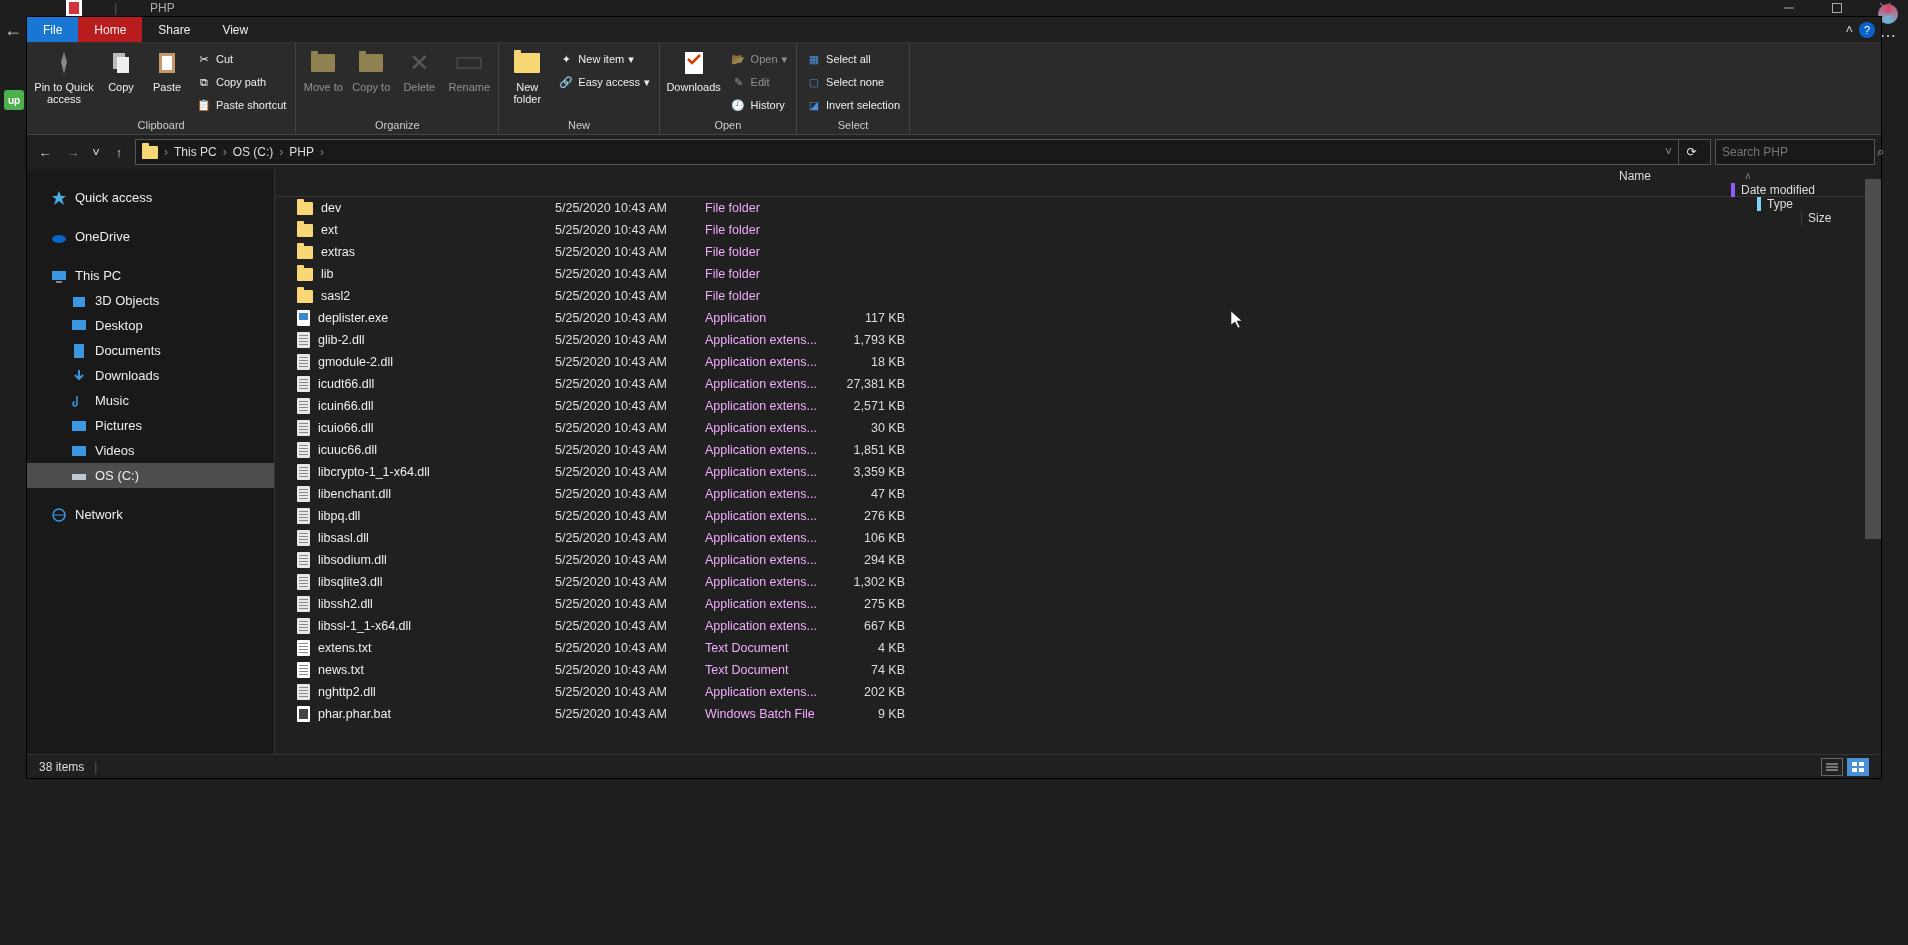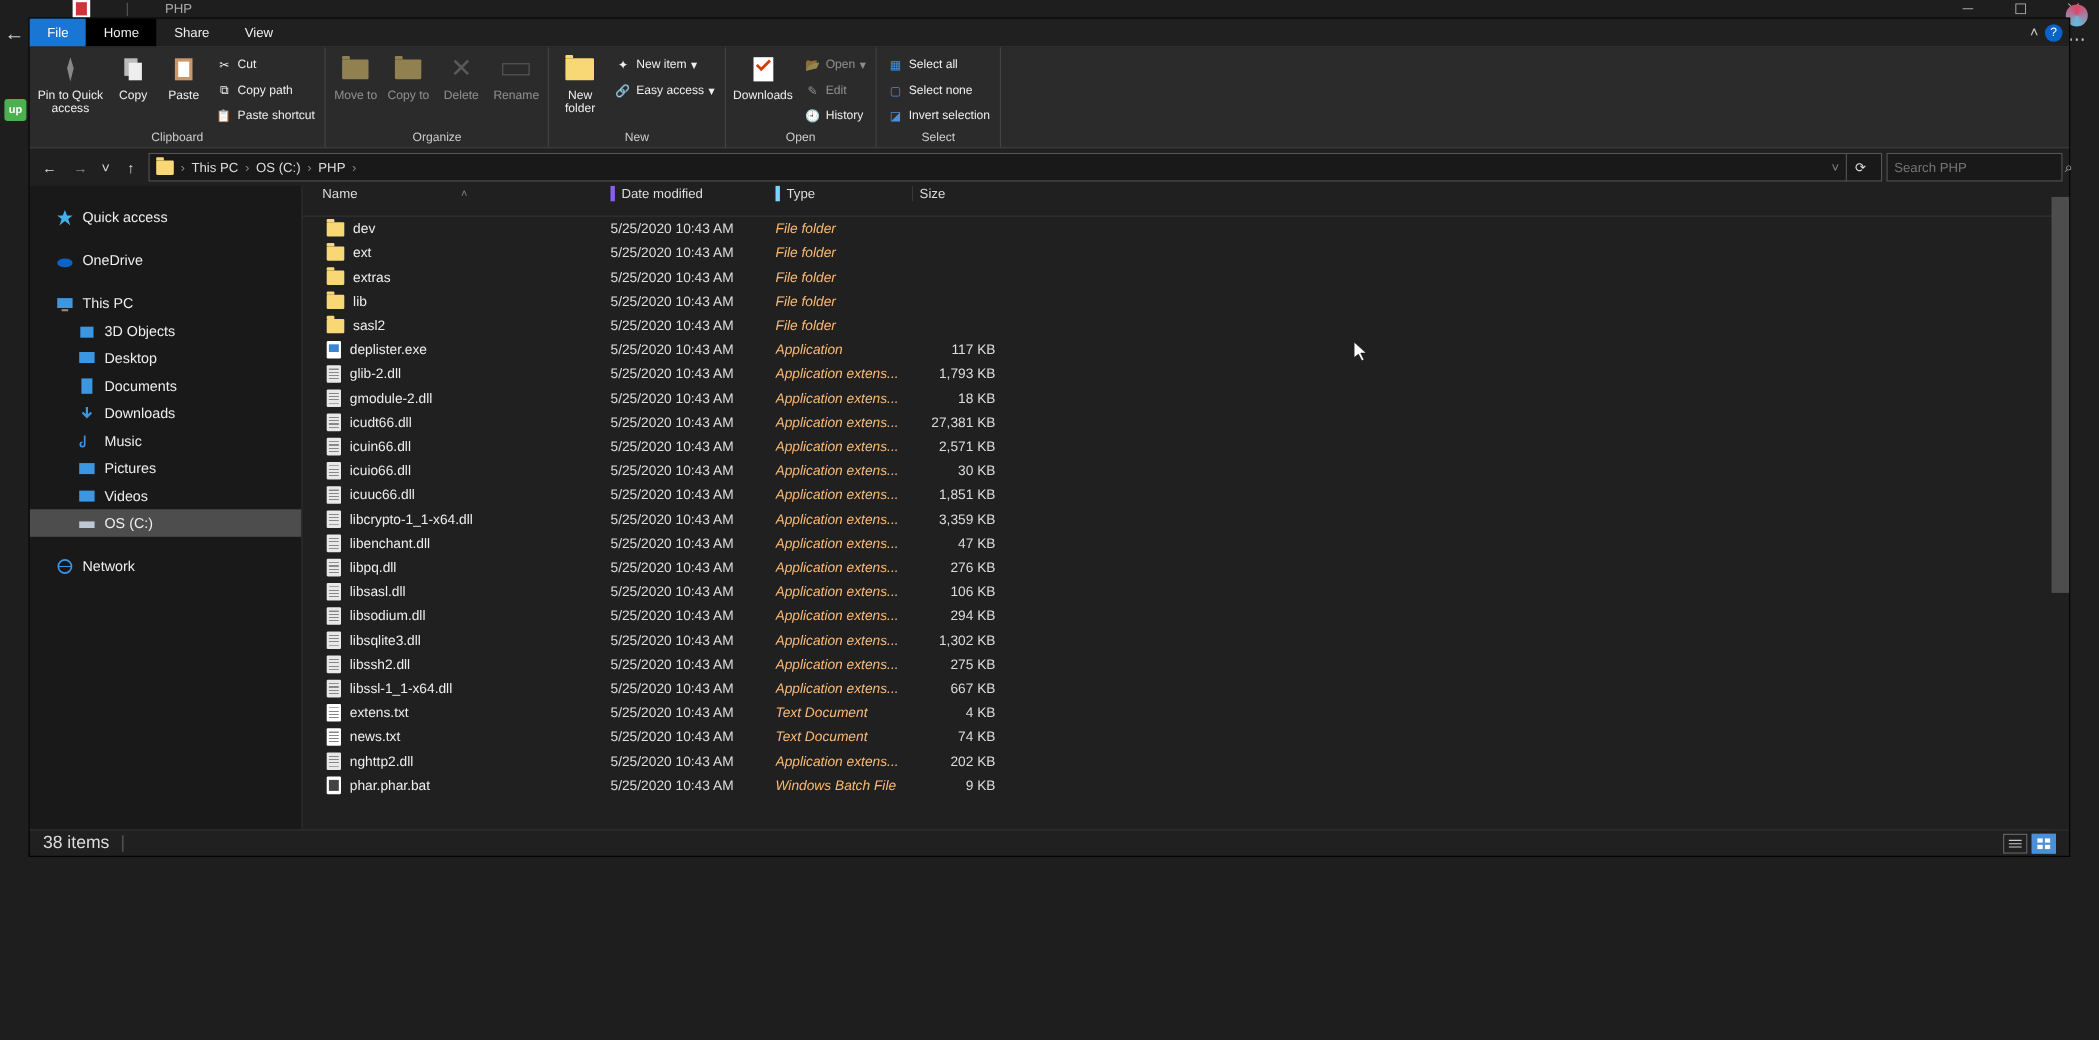--- a/index.html
+++ b/index.html
@@ -13,21 +13,21 @@
   .sys-btn { width:46px; height:16px; display:flex; align-items:center; justify-content:center; color:#aaa; cursor:default; }
   .sys-btn svg { stroke:#aaa; }
   .side-badge { position:absolute; right:10px; top:4px; width:20px; height:20px; border-radius:50%; background:conic-gradient(#d46,#6bd,#d46); }
   .side-dots { position:absolute; right:10px; top:26px; color:#ccc; font-size:16px; letter-spacing:2px; }
   .back-chrome { position:absolute; left:4px; top:20px; color:#ccc; font-size:18px; }
   .back-chrome2 { position:absolute; left:4px; top:90px; width:20px; height:20px; background:#4caf50; border-radius:3px; display:flex; align-items:center; justify-content:center; color:#fff; font-size:10px; font-weight:bold; }
   .explorer { position:absolute; left:26px; top:16px; right:26px; bottom:166px; background:#202020; border:1px solid #000; display:flex; flex-direction:column; }
   .tabs-row { height:26px; display:flex; align-items:stretch; background:#202020; border-bottom:1px solid #333; }
   .tab { padding:0 16px; display:flex; align-items:center; font-size:12px; color:#eee; cursor:default; }
   .tab.file { background:#1976d2; color:#fff; }
-  .tab.active { background:#000000; }
+  .tab.active { background:#b91c1c; }
   .tabs-row .help-icon { margin-left:auto; margin-right:6px; display:flex; align-items:center; gap:6px; }
   .help-q { width:16px; height:16px; border-radius:50%; background:#0a63c9; color:#fff; font-size:11px; display:flex; align-items:center; justify-content:center; }
   .ribbon { background:#2b2b2b; border-bottom:1px solid #444; display:flex; align-items:stretch; height:92px; }
   .ribbon-group { border-right:1px solid #444; padding:4px 6px 0 6px; display:flex; flex-direction:column; align-items:center; }
   .ribbon-group-body { flex:1; display:flex; align-items:flex-start; gap:6px; }
   .ribbon-group-label { font-size:11px; color:#ccc; height:18px; display:flex; align-items:center; }
   .rb-big { width:52px; display:flex; flex-direction:column; align-items:center; gap:2px; font-size:11px; color:#eee; text-align:center; line-height:1.1; }
   .rb-big .ic, .rb-small .ic { display:flex; align-items:center; justify-content:center; }
   .rb-big .ic { width:32px; height:32px; }
   .rb-small-col { display:flex; flex-direction:column; gap:3px; padding-top:2px; }
@@ -44,35 +44,35 @@
   .search .mag { color:#aaa; }
   .body-row { flex:1; display:flex; min-height:0; }
   .tree { width:248px; background:#191919; border-right:1px solid #333; padding:16px 0; overflow:auto; font-size:13px; }
   .tree-item { height:25px; display:flex; align-items:center; gap:8px; padding-left:24px; color:#eee; cursor:default; }
   .tree-item.top { font-weight:400; }
   .tree-item.sub { padding-left:44px; }
   .tree-item.sel { background:#4d4d4d; }
   .tree-spacer { height:14px; }
   .icon16 { width:16px; height:16px; flex-shrink:0; }
   .filepane { flex:1; display:flex; flex-direction:column; min-width:0; position:relative; }
-  .cols { height:28px; display:flex; align-items:flex-start; border-bottom:1px solid #333; font-size:12px; color:#ddd; padding-left:18px; }
+  .cols { height:28px; display:flex; align-items:flex-end; border-bottom:1px solid #333; font-size:12px; color:#ddd; padding-left:18px;flex-direction:column; }
   .col-name { width:262px; display:flex; align-items:center; gap:6px; }
   .col-name .sort { color:#888; font-size:10px; margin-left:88px; }
   .col-date { width:150px; border-left:4px solid #8b5cf6; padding-left:6px; }
   .col-type { width:124px; border-left:4px solid #7dd3fc; padding-left:6px; }
   .col-size { width:80px; border-left:1px solid #383838; padding-left:6px; }
   .rows { flex:1; overflow:auto; }
   .row { height:22px; display:flex; align-items:center; padding-left:22px; font-size:12.5px; color:#eee; cursor:default; }
   .row .nm { width:258px; display:flex; align-items:center; gap:8px; }
   .row .dt { width:150px; color:#ddd; }
-  .row .tp { width:124px; color:#fdba74; white-space:nowrap; overflow:hidden; text-overflow:ellipsis;font-style:italic; }
+  .row .tp { width:124px; color:#f0abfc; white-space:nowrap; overflow:hidden; text-overflow:ellipsis; }
   .row .sz { width:76px; text-align:right; color:#ddd; }
   .scroll-track { position:absolute; right:0; top:0; width:16px; bottom:0; background:#202020; }
   .scroll-thumb { position:absolute; right:0; top:10px; width:16px; height:360px; background:#4d4d4d; }
-  .status { height:24px; border-top:1px solid #333; display:flex; align-items:center; padding:0 12px; font-size:16px; color:#ddd; gap:10px; }
+  .status { height:24px; border-top:1px solid #333; display:flex; align-items:center; padding:0 12px; font-size:12px; color:#ddd; gap:10px; }
   .status .divider { color:#555; }
   .view-toggles { margin-left:auto; display:flex; gap:4px; }
   .view-btn { width:22px; height:18px; border:1px solid #666; display:flex; align-items:center; justify-content:center; }
   .view-btn.active { background:#4a90d9; border-color:#4a90d9; }
   .cursor { position:absolute; left:1204px; top:294px; width:12px; height:18px; pointer-events:none; }
   
   .folder-ic { width:16px; height:13px; background:#f8d775; border-radius:1px; position:relative; }
   .folder-ic::before { content:''; position:absolute; top:-3px; left:0; width:7px; height:3px; background:#f8d775; border-radius:1px 1px 0 0; }
   .file-ic { width:13px; height:16px; background:#fff; border-radius:1px; position:relative; }
   .file-ic.dll { background:#e8e8e8; }

